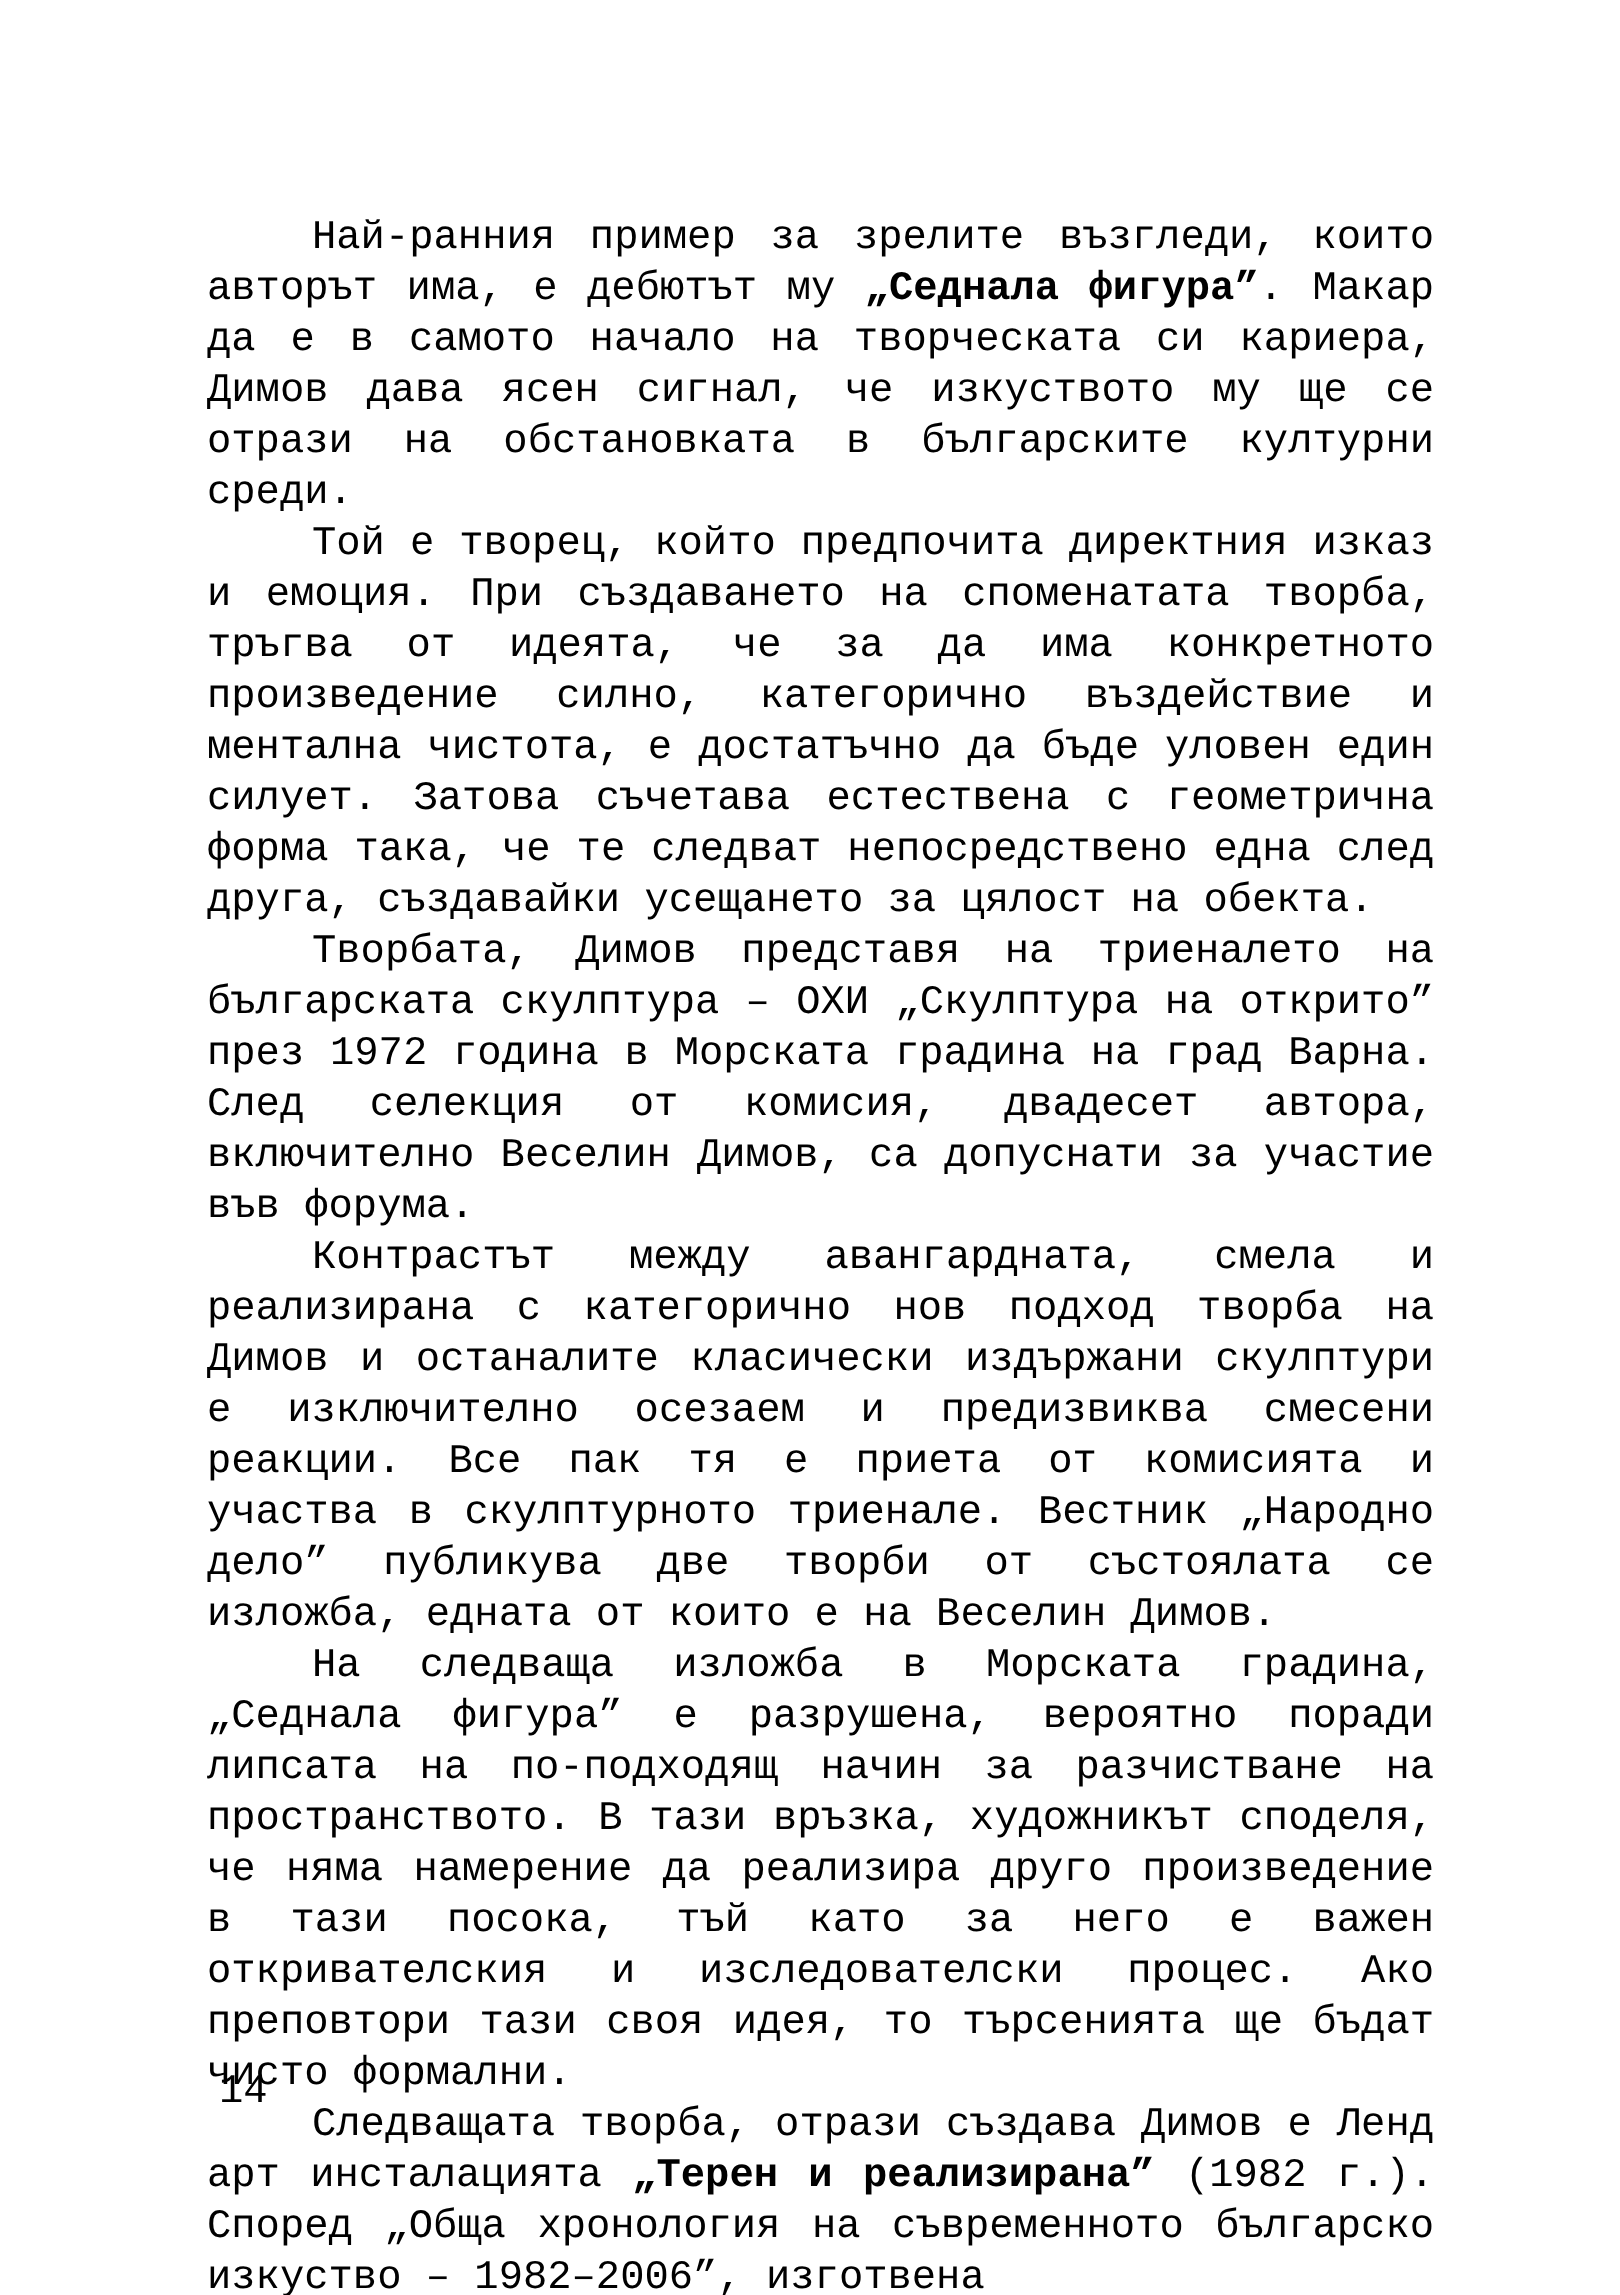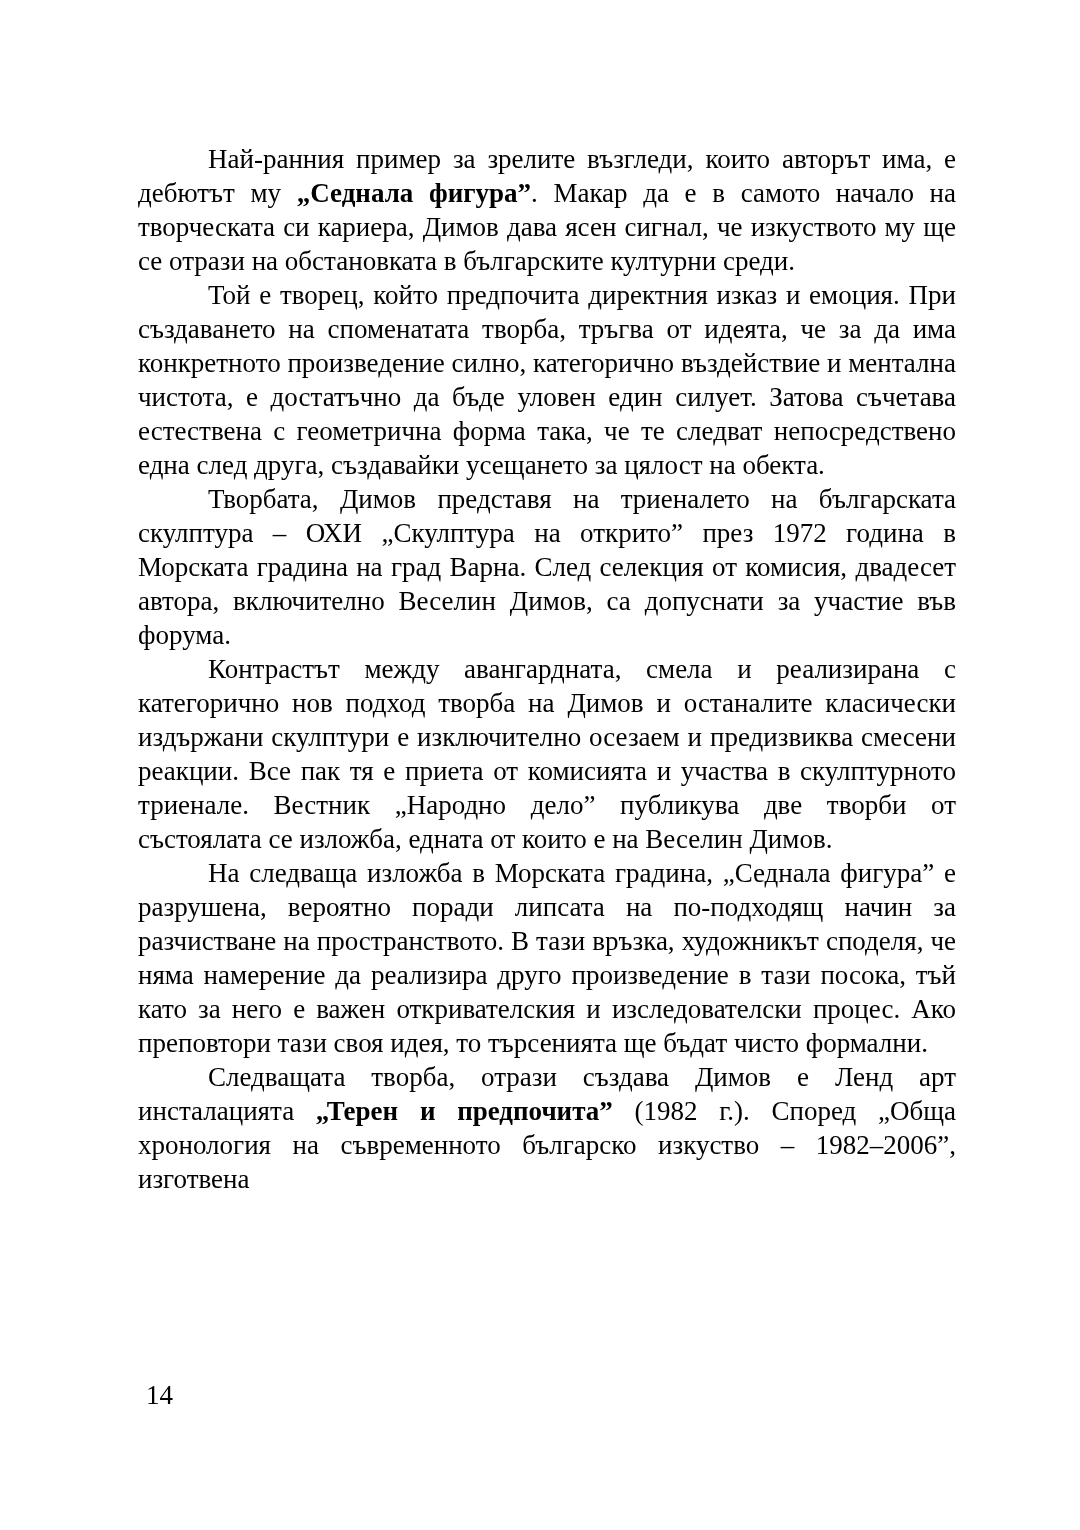--- a/index.html
+++ b/index.html
@@ -6,21 +6,21 @@
     margin: 0;
     padding: 0;
     background: #ffffff;
   }
   .page {
     position: relative;
     width: 972px;
     height: 1530px;
     background: #ffffff;
     overflow: hidden;
-    font-family: Liberation Serif, serif;
+    font-family: Liberation Mono, monospace;
     color: #000000;
   }
   .text-block {
     position: absolute;
     left: 138px;
     top: 142px;
     width: 818px;
     font-size: 27px;
     line-height: 34px;
     text-align: justify;
@@ -47,16 +47,16 @@
 </head>
 <body>
 
 <div class="page">
   <div class="text-block">
       <p class="para"><span class="seg">Най-ранния пример за зрелите възгледи, които авторът има, е дебютът му </span><span class="seg bold">„Седнала фигура”</span><span class="seg">. Макар да е в самото начало на творческата си кариера, Димов дава ясен сигнал, че изкуството му ще се отрази на обстановката в българските културни среди.</span></p>
       <p class="para"><span class="seg">Той е творец, който предпочита директния изказ и емоция. При създаването на споменатата творба, тръгва от идеята, че за да има конкретното произведение силно, категорично въздействие и ментална чистота, е достатъчно да бъде уловен един силует. Затова съчетава естествена с геометрична форма така, че те следват непосредствено една след друга, създавайки усещането за цялост на обекта.</span></p>
       <p class="para"><span class="seg">Творбата, Димов представя на триеналето на българската скулптура – ОХИ „Скулптура на открито” през 1972 година в Морската градина на град Варна. След селекция от комисия, двадесет автора, включително Веселин Димов, са допуснати за участие във форума.</span></p>
       <p class="para"><span class="seg">Контрастът между авангардната, смела и реализирана с категорично нов подход творба на Димов и останалите класически издържани скулптури е изключително осезаем и предизвиква смесени реакции. Все пак тя е приета от комисията и участва в скулптурното триенале. Вестник „Народно дело” публикува две творби от състоялата се изложба, едната от които е на Веселин Димов.</span></p>
       <p class="para"><span class="seg">На следваща изложба в Морската градина, „Седнала фигура” е разрушена, вероятно поради липсата на по-подходящ начин за разчистване на пространството. В тази връзка, художникът споделя, че няма намерение да реализира друго произведение в тази посока, тъй като за него е важен откривателския и изследователски процес. Ако преповтори тази своя идея, то търсенията ще бъдат чисто формални.</span></p>
-      <p class="para"><span class="seg">Следващата творба, отрази създава Димов е Ленд арт инсталацията </span><span class="seg bold">„Терен и предпочита”</span><span class="seg"> (1982 г.). Според „Обща хронология на съвременното българско изкуство – 1982–2006”, изготвена</span></p>
+      <p class="para"><span class="seg">Следващата творба, отрази създава Димов е Ленд арт инсталацията </span><span class="seg bold">„Терен и реализирана”</span><span class="seg"> (1982 г.). Според „Обща хронология на съвременното българско изкуство – 1982–2006”, изготвена</span></p>
     </div>
   <div class="page-number">14</div>
 </div>
 
 </body></html>

